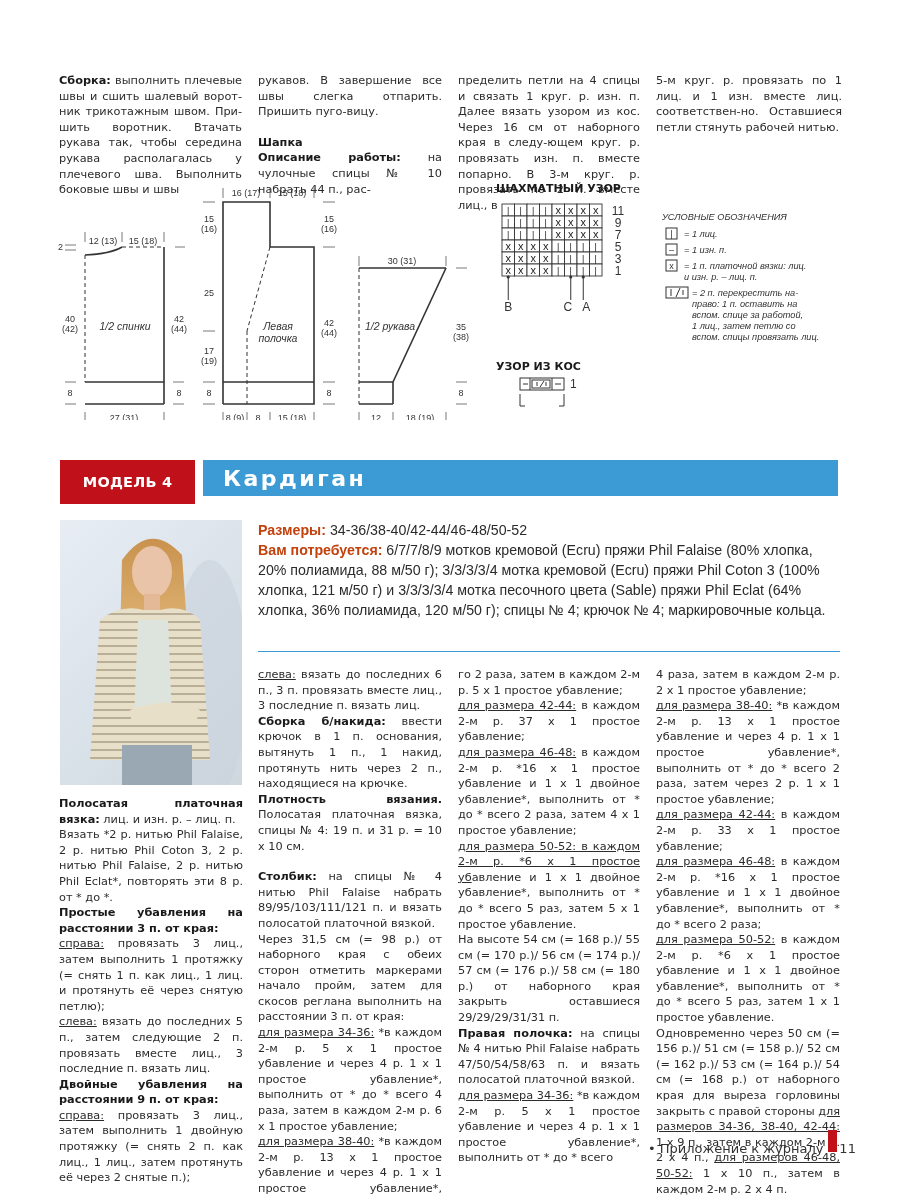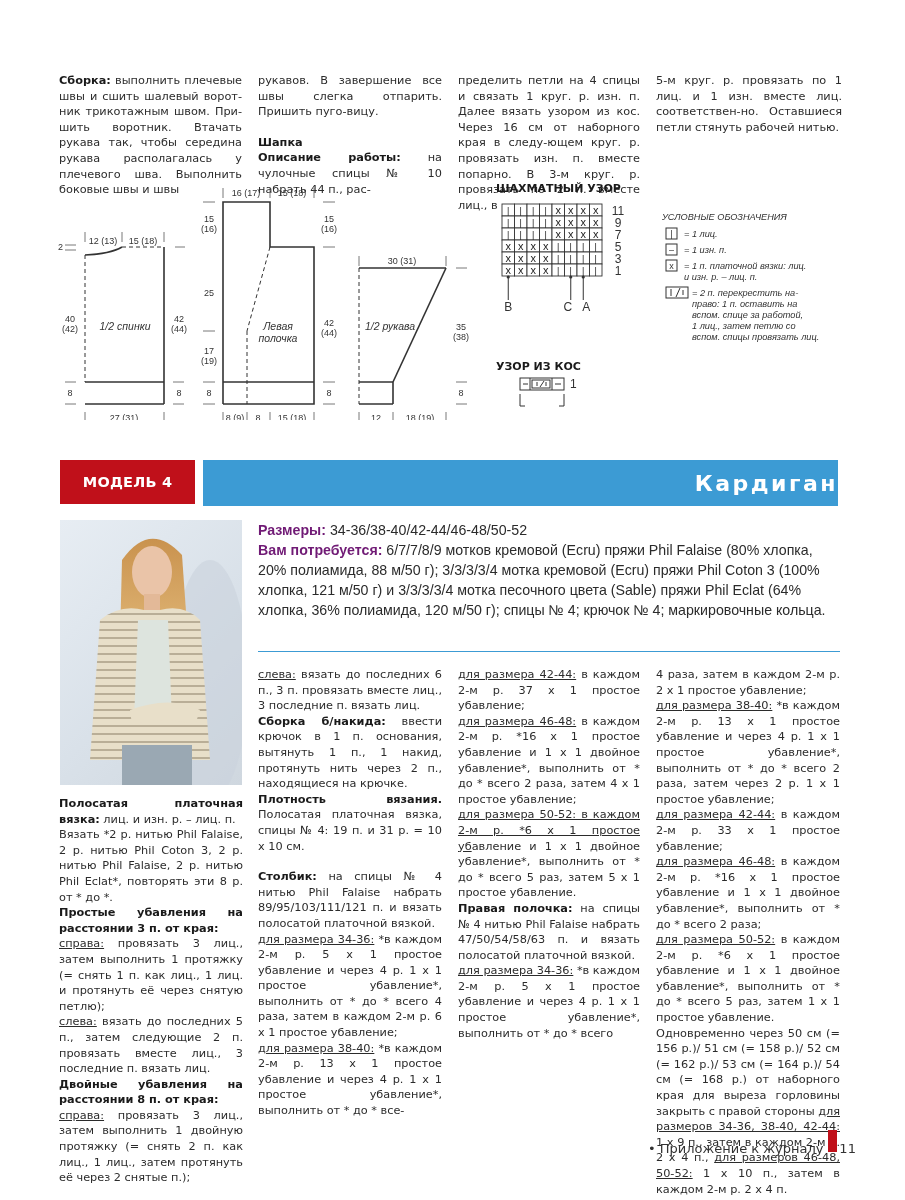--- a/index.html
+++ b/index.html
@@ -22,32 +22,32 @@
   .dim { font-family:"Liberation Sans", sans-serif; font-size:9px; fill:#333; }
   .lbl { font-family:"Liberation Sans", sans-serif; font-size:10.5px; font-style:italic; fill:#333; }
   .ttl { font-family:"DejaVu Sans", sans-serif; font-size:11px; font-weight:bold; fill:#1a1a1a; }
   .leg { font-family:"Liberation Sans", sans-serif; font-size:9.2px; font-style:italic; fill:#333; }
   .num { font-family:"Liberation Sans", sans-serif; font-size:12px; fill:#333; }
 
   
   #model-tag { position:absolute; left:60px; top:460px; width:135px; height:44px; background:#c0101a;
                color:#fff; font-family:"DejaVu Sans", sans-serif; font-weight:bold; font-size:14.5px;
                display:flex; align-items:center; justify-content:center; letter-spacing:0.2px; }
-  #title-bar { position:absolute; left:203px; top:460px; width:635px; height:46px; background:#3c9bd4;
+  #title-bar { position:absolute; left:203px; top:460px; width:635px; height:36px; background:#3c9bd4;
                color:#fff; font-family:"DejaVu Sans", sans-serif; font-weight:bold; font-size:22px;
-               display:flex; align-items:center; padding-left:0; box-sizing:border-box; letter-spacing:2.5px;justify-content:flex-end; }
+               display:flex; align-items:center; padding-left:20px; box-sizing:border-box; letter-spacing:2.5px; }
 
   
   #photo { position:absolute; left:60px; top:520px; width:182px; height:265px; overflow:hidden;
            background:linear-gradient(135deg,#e7edf3 0%,#d9e1e9 55%,#cfd7df 100%); }
 
   
   #intro { position:absolute; left:258px; top:520px; width:582px; font-family:"Liberation Sans", sans-serif;
            font-size:14.2px; line-height:20px; color:#2b2b2b; }
-  #intro b { color:#701a75; }
+  #intro b { color:#c2410c; }
   #intro-rule { position:absolute; left:258px; top:651px; width:582px; height:1px; background:#3c9bd4; }
 
   #c1 { left:59px; top:796px; width:184px; }
   #c2 { left:258px; top:667px; width:184px; }
   #c3 { left:458px; top:667px; width:182px; }
   #c4 { left:656px; top:667px; width:184px; }
 
   #footer { position:absolute; left:648px; top:1141px; font-family:"DejaVu Sans", sans-serif; font-size:13px; color:#333; }
   #footer-mark { position:absolute; left:828px; top:1130px; width:9px; height:22px; background:#c0101a; }
 </style>
@@ -374,38 +374,41 @@
   <div><b>Вам потребуется:</b><span> 6/7/7/8/9 мотков кремовой (Ecru) пряжи Phil Falaise (80% хлопка, 20% полиамида, 88 м/50 г); 3/3/3/3/4 мотка кремовой (Ecru) пряжи Phil Coton 3 (100% хлопка, 121 м/50 г) и 3/3/3/3/4 мотка песочного цвета (Sable) пряжи Phil Eclat (64% хлопка, 36% полиамида, 120 м/50 г); спицы № 4; крючок № 4; маркировочные кольца.</span></div>
 </div>
 <div id="intro-rule"></div>
 
 <div class="col" id="c1">
   <p><b>Полосатая платочная вязка:</b><span> лиц. и изн. р. – лиц. п.</span></p>
   <p>Вязать *2 р. нитью Phil Falaise, 2 р. нитью Phil Coton 3, 2 р. нитью Phil Falaise, 2 р. нитью Phil Eclat*, повторять эти 8 р. от * до *.</p>
   <p><b>Простые убавления на расстоянии 3 п. от края:</b></p>
   <p><span class="u">справа:</span><span> провязать 3 лиц., затем выполнить 1 протяжку (= снять 1 п. как лиц., 1 лиц. и протянуть её через снятую петлю);</span></p>
   <p><span class="u">слева:</span><span> вязать до последних 5 п., затем следующие 2 п. провязать вместе лиц., 3 последние п. вязать лиц.</span></p>
-  <p><b>Двойные убавления на расстоянии 8 п. от края:</b></p>
+  <p><b>Двойные убавления на расстоянии 9 п. от края:</b></p>
   <p><span class="u">справа:</span><span> провязать 3 лиц., затем выполнить 1 двойную протяжку (= снять 2 п. как лиц., 1 лиц., затем протянуть её через 2 снятые п.);</span></p>
 </div>
 
 <div class="col" id="c2">
   <p><span class="u">слева:</span><span> вязать до последних 6 п., 3 п. провязать вместе лиц., 3 последние п. вязать лиц.</span></p>
   <p><b>Сборка б/накида:</b><span> ввести крючок в 1 п. основания, вытянуть 1 п., 1 накид, протянуть нить через 2 п., находящиеся на крючке.</span></p>
   <p><b>Плотность вязания.</b><span> Полосатая платочная вязка, спицы № 4: 19 п. и 31 р. = 10 х 10 см.</span></p>
   <div class="gap"></div>
   <p><b>Столбик:</b><span> на спицы № 4 нитью Phil Falaise набрать 89/95/103/111/121 п. и вязать полосатой платочной вязкой.</span></p>
+  <p>Через 31,5 см (= 98 р.) от наборного края с обеих сторон отметить маркерами начало пройм, затем для скосов реглана выполнить на расстоянии 3 п. от края:</p>
   <p><span class="u">для размера 34-36:</span><span> *в каждом 2-м р. 5 х 1 простое убавление и через 4 р. 1 х 1 простое убавление*, выполнить от * до * всего 4 раза, затем в каждом 2-м р. 6 х 1 простое убавление;</span></p>
   <p><span class="u">для размера 38-40:</span><span> *в каждом 2-м р. 13 х 1 простое убавление и через 4 р. 1 х 1 простое убавление*, выполнить от * до * все-</span></p>
 </div>
 
 <div class="col" id="c3">
+  <p>го 2 раза, затем в каждом 2-м р. 5 х 1 простое убавление;</p>
   <p><span class="u">для размера 42-44:</span><span> в каждом 2-м р. 37 х 1 простое убавление;</span></p>
   <p><span class="u">для размера 46-48:</span><span> в каждом 2-м р. *16 х 1 простое убавление и 1 х 1 двойное убавление*, выполнить от * до * всего 2 раза, затем 4 х 1 простое убавление;</span></p>
   <p><span class="u">для размера 50-52: в каждом 2-м р. *6 х 1 простое уб</span><span>авление и 1 х 1 двойное убавление*, выполнить от * до * всего 5 раз, затем 5 х 1 простое убавление.</span></p>
+  <p>На высоте 54 см (= 168 р.)/ 55 см (= 170 р.)/ 56 см (= 174 р.)/ 57 см (= 176 р.)/ 58 см (= 180 р.) от наборного края закрыть оставшиеся 29/29/29/31/31 п.</p>
   <p><b>Правая полочка:</b><span> на спицы № 4 нитью Phil Falaise набрать 47/50/54/58/63 п. и вязать полосатой платочной вязкой.</span></p>
   <p><span class="u">для размера 34-36:</span><span> *в каждом 2-м р. 5 х 1 простое убавление и через 4 р. 1 х 1 простое убавление*, выполнить от * до * всего</span></p>
 </div>
 
 <div class="col" id="c4">
   <p>4 раза, затем в каждом 2-м р. 2 х 1 простое убавление;</p>
   <p><span class="u">для размера 38-40:</span><span> *в каждом 2-м р. 13 х 1 простое убавление и через 4 р. 1 х 1 простое убавление*, выполнить от * до * всего 2 раза, затем через 2 р. 1 х 1 простое убавление;</span></p>
   <p><span class="u">для размера 42-44:</span><span> в каждом 2-м р. 33 х 1 простое убавление;</span></p>
   <p><span class="u">для размера 46-48:</span><span> в каждом 2-м р. *16 х 1 простое убавление и 1 х 1 двойное убавление*, выполнить от * до * всего 2 раза;</span></p>
   <p><span class="u">для размера 50-52:</span><span> в каждом 2-м р. *6 х 1 простое убавление и 1 х 1 двойное убавление*, выполнить от * до * всего 5 раз, затем 1 х 1 простое убавление.</span></p>

